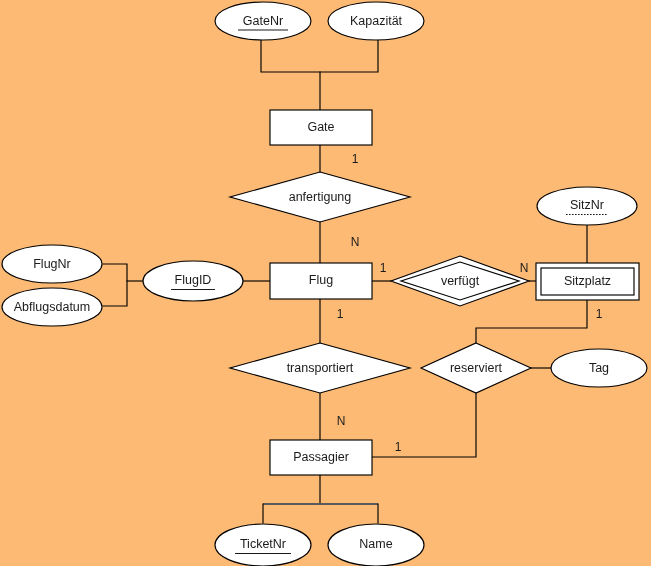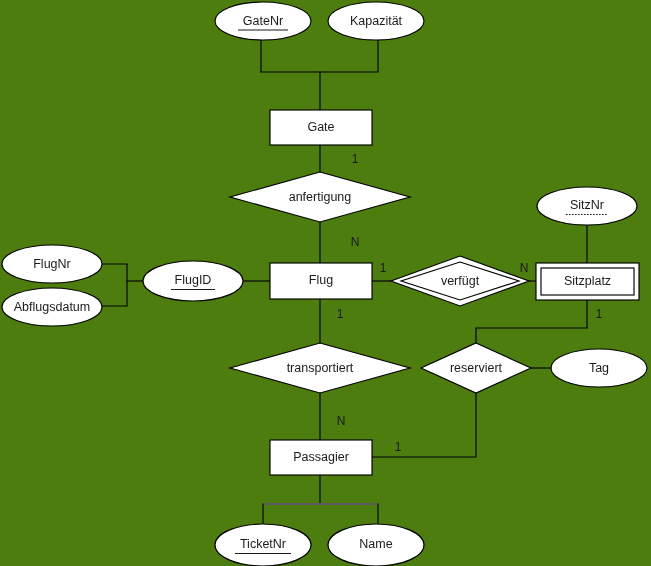--- a/index.html
+++ b/index.html
@@ -7,21 +7,21 @@
     padding: 0;
     background: #ffffff;
   }
   body {
     font-family: "Liberation Sans", sans-serif;
   }
   #diagram-canvas {
     position: relative;
     width: 651px;
     height: 566px;
-    background: #4d7c0f;
+    background: #fdba74;
     overflow: hidden;
   }
   svg.er-layer {
     position: absolute;
     left: 0;
     top: 0;
     width: 651px;
     height: 566px;
   }
   .shape-stroke {

